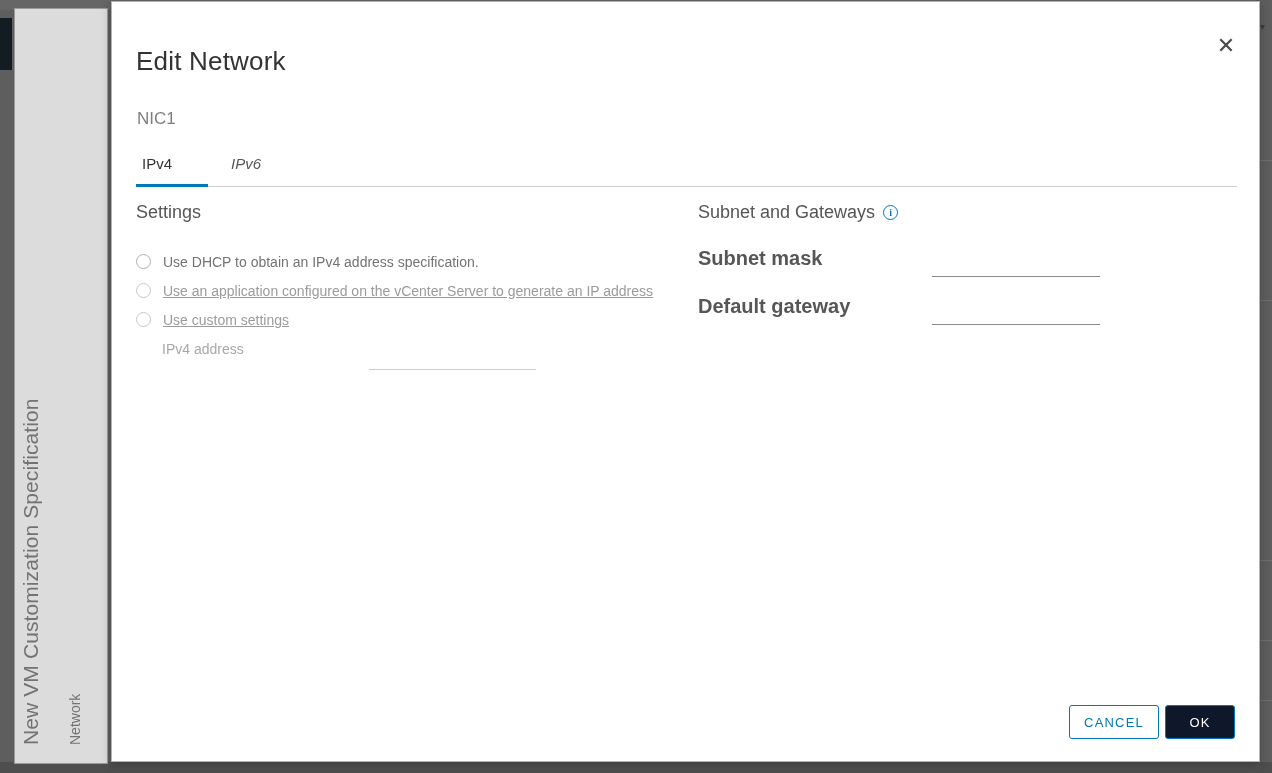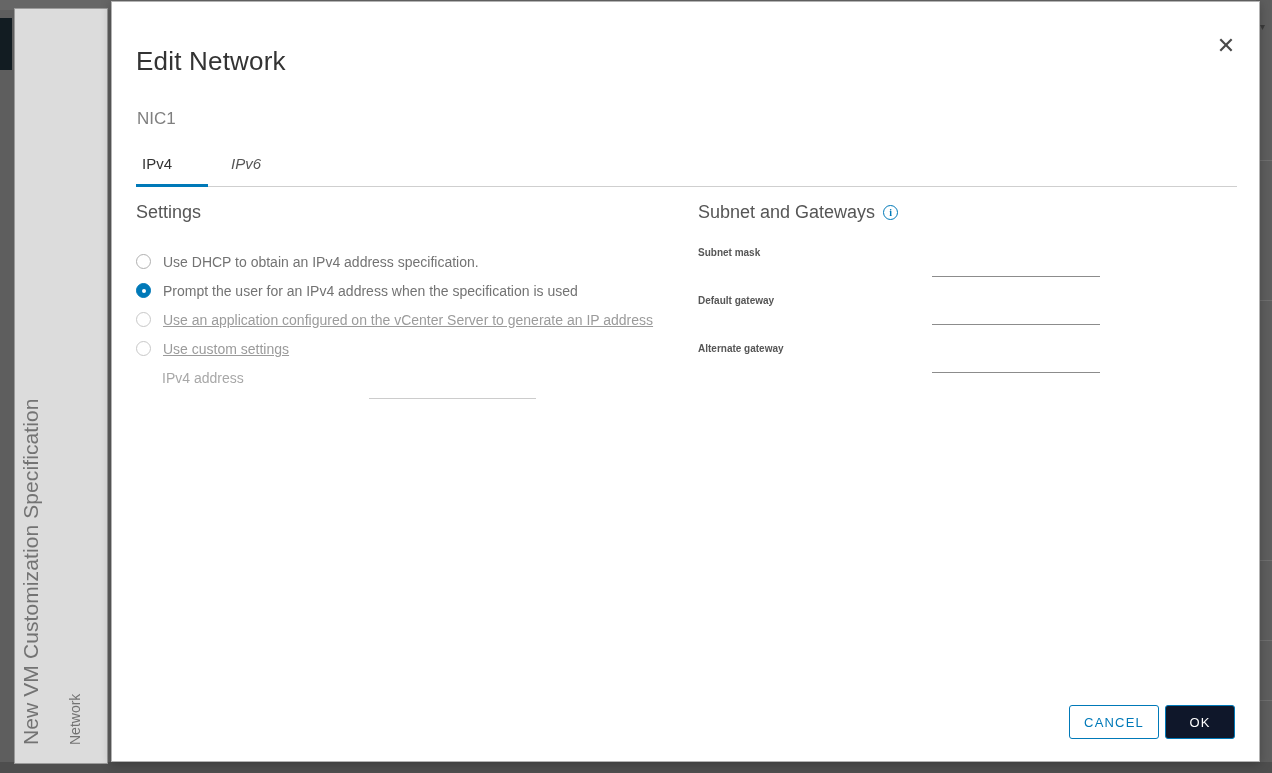--- a/index.html
+++ b/index.html
@@ -185,21 +185,21 @@
   }
   .sf-input.argument { left: 233px; width: 298px; top: 14px; }
   .sf-input.ipv4     { left: 233px; width: 167px; top: 14px; }
 
   
   .rfield {
     position: relative; height: 48px;
   }
   .rfield .rf-label {
     position: absolute; left: 0; top: 0;
-    font-size: 10px; font-weight: bold; color: #565656;
+    font-size: 20px; font-weight: bold; color: #565656;
   }
   .rf-input {
     position: absolute; left: 234px; top: 8px;
     width: 168px; height: 22px;
     border: none; outline: none; background: transparent;
     border-bottom: 1px solid #8c8c8c;
     font-size: 14px; color: #333333;
     font-family: "Liberation Sans", sans-serif;
     padding: 0;
   }
@@ -265,24 +265,20 @@
     <div class="tab-active-bar"></div>
 
     <div class="col-left">
       <div class="section-head">Settings</div>
 
       <div class="radio-row">
         <span class="radio"></span>
         <span class="radio-label">Use DHCP to obtain an IPv4 address specification.</span>
       </div>
 
-      <div class="radio-row">
-        <span class="radio checked"></span>
-        <span class="radio-label">Prompt the user for an IPv4 address when the specification is used</span>
-      </div>
 
       <div class="radio-row dim">
         <span class="radio"></span>
         <span class="radio-label">Use an application configured on the vCenter Server to generate an IP address</span>
       </div>
 
 
       <div class="radio-row dim">
         <span class="radio"></span>
         <span class="radio-label">Use custom settings</span>
@@ -303,24 +299,20 @@
       <div class="rfield">
         <span class="rf-label">Subnet mask</span>
         <input class="rf-input" type="text" value="" style="">
       </div>
 
       <div class="rfield">
         <span class="rf-label">Default gateway</span>
         <input class="rf-input" type="text" value="" style="">
       </div>
 
-      <div class="rfield">
-        <span class="rf-label">Alternate gateway</span>
-        <input class="rf-input" type="text" value="" style="">
-      </div>
     </div>
 
     <div class="footer">
       <button class="btn btn-secondary">CANCEL</button>
       <button class="btn btn-primary">OK</button>
     </div>
 
   </div>
 </div>
 

